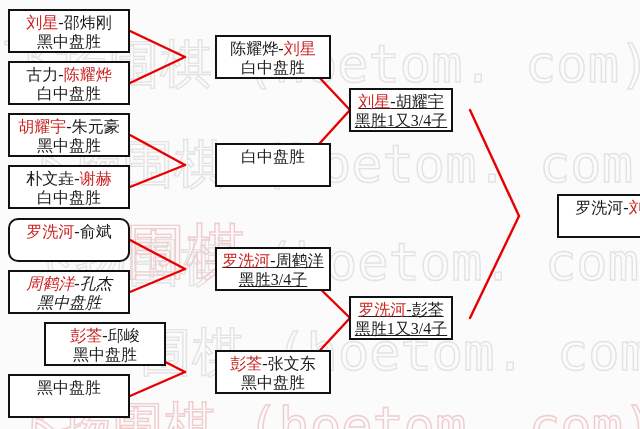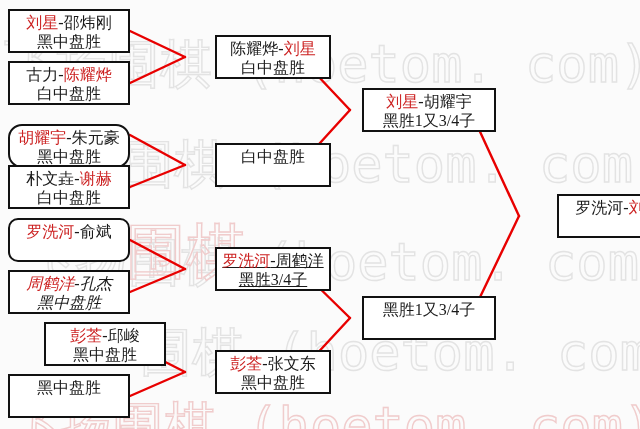--- a/index.html
+++ b/index.html
@@ -43,21 +43,21 @@
     text-align:center;
     font-size:16px;
     line-height:19px;
     padding-top:2px;
     color:#1a1a1a;
   }
   .box .players{height:19px;white-space:nowrap;}
   .box .result{height:19px;white-space:nowrap;}
   .box .winner{color:var(--winner-red,#cc2222);}
   .col2{left:184px;width:116px;margin-left:31px;}
-  .col3{left:362px;width:134px;}
+  .col3{left:349px;width:104px;text-decoration:underline;}
   .col4{left:518px;width:122px;margin-left:39px;}
 </style>
 </head>
 <body>
 
 <div id="stage">
 
   <div class="wm gray" style="left:4px;top:30px;">飞扬围棋 (hoetom. com)</div>
   <div class="wm gray" style="left:18px;top:130px;">飞扬围棋 (hoetom. com)</div>
   <div class="wm gray" style="left:24px;top:228px;">飞扬围棋 (hoetom. com)</div>
@@ -83,21 +83,21 @@
   </svg>
 
   <div class="box" style="left:8px;top:9px;">
     <div class="players"><span></span><span class="winner">刘星</span><span>-邵炜刚</span></div>
     <div class="result">黑中盘胜</div>
   </div>
   <div class="box" style="left:8px;top:61px;">
     <div class="players"><span>古力-</span><span class="winner">陈耀烨</span><span></span></div>
     <div class="result">白中盘胜</div>
   </div>
-  <div class="box" style="left:8px;top:124px;border-radius:14px;">
+  <div class="box" style="left:8px;top:113px;">
     <div class="players"><span></span><span class="winner">胡耀宇</span><span>-朱元豪</span></div>
     <div class="result">黑中盘胜</div>
   </div>
   <div class="box" style="left:8px;top:165px;">
     <div class="players"><span>朴文垚-</span><span class="winner">谢赫</span><span></span></div>
     <div class="result">白中盘胜</div>
   </div>
   <div class="box" style="left:8px;top:218px;border-radius:10px;">
     <div class="players"><span></span><span class="winner">罗洗河</span><span>-俞斌</span></div>
   </div>
@@ -127,20 +127,21 @@
   <div class="box col2" style="top:350px;">
     <div class="players"><span></span><span class="winner">彭荃</span><span>-张文东</span></div>
     <div class="result">黑中盘胜</div>
   </div>
 
   <div class="box col3" style="top:88px;">
     <div class="players"><span></span><span class="winner">刘星</span><span>-胡耀宇</span></div>
     <div class="result">黑胜1又3/4子</div>
   </div>
   <div class="box col3" style="top:296px;">
+    <div class="players"><span></span><span class="winner">罗洗河</span><span>-彭荃</span></div>
     <div class="result">黑胜1又3/4子</div>
   </div>
 
   <div class="box col4" style="top:194px;">
     <div class="players"><span>罗洗河-</span><span class="winner">刘星</span><span></span></div>
   </div>
 
 </div>
 
 </body></html>

